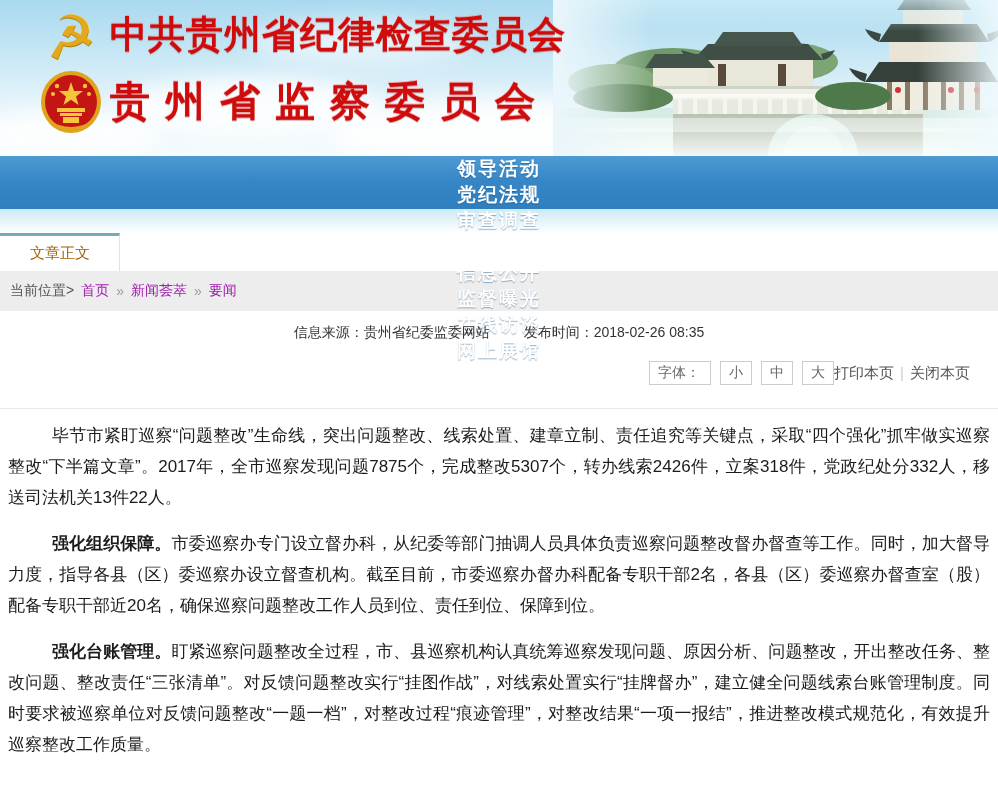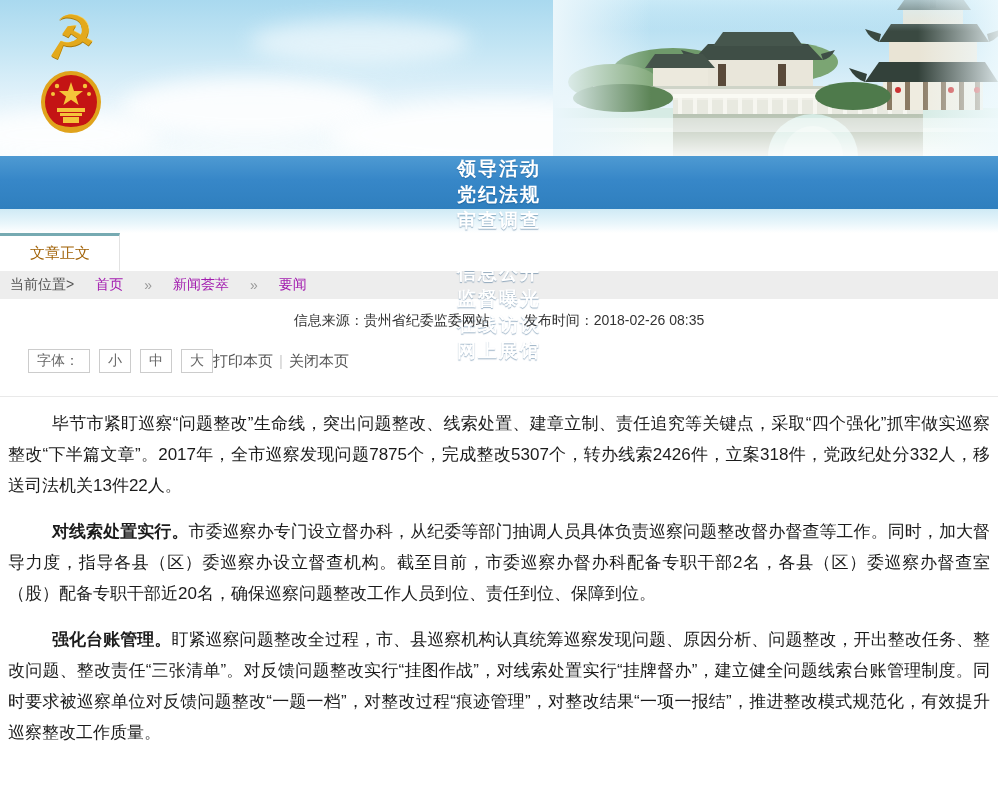--- a/index.html
+++ b/index.html
@@ -70,37 +70,37 @@
   .tab-row { height:38px; background:#ffffff; position:relative; }
   .tab {
     position:absolute; left:0; top:0; width:120px; height:38px;
     background:#ffffff; border-top:3px solid #76aab2; border-right:1px solid #e2e2e2;
     display:flex; align-items:center; padding-left:30px;
     font-size:15px; color:#a16207; cursor:pointer;
   }
 
   
   .breadcrumb {
-    height:28px; background:#ededed; display:flex; align-items:center;
-    padding-left:10px; font-size:14px; color:#555; gap:21px;
+    height:40px; background:#ededed; display:flex; align-items:center;
+    padding-left:10px; font-size:14px; color:#555; gap:7px;
   }
   .crumb-link { color:#a21caf; text-decoration:none; cursor:pointer; }
   .crumb-sep { color:#999; }
 
   
   .article-title {
     margin-top:15px; text-align:center;
     font-size:26px; font-weight:bold; color:#26619c; letter-spacing:1px;
   }
   .article-meta { margin-top:13px; text-align:center; font-size:14px; color:#333; }
   .meta-gap { display:inline-block; width:34px; }
 
   
   .controls-row {
-    margin-top:19px; padding:0 28px; display:flex; justify-content:flex-start; align-items:center;
+    margin-top:19px; padding:0 28px; display:flex; justify-content:flex-end; align-items:center;
   }
   .fontsize-group { display:flex; gap:9px; align-items:center; }
   .fs-label {
     border:1px solid #ccc; color:#666; font-size:14px; padding:2px 10px 2px 8px; background:#fff;
   }
   .fs-btn {
     border:1px solid #ccc; color:#666; font-size:14px; padding:2px 8px; background:#fff; cursor:pointer;
   }
   .page-actions { font-size:15px; color:#555; }
   .page-action { color:#555; text-decoration:none; cursor:pointer;font-family:Liberation Serif, serif; }
@@ -218,20 +218,24 @@
         <circle cx="45" cy="16" r="2.2" fill="#f5c53a"></circle>
         <circle cx="13" cy="24" r="2" fill="#f5c53a"></circle>
         <circle cx="49" cy="24" r="2" fill="#f5c53a"></circle>
         <rect x="17" y="38" width="28" height="4" fill="#f5c53a"></rect>
         <rect x="20" y="43" width="22" height="3" fill="#f5c53a"></rect>
         <rect x="23" y="47" width="16" height="6" fill="#f5c53a"></rect>
         <path d="M8,50 q23,14 46,0 l-4,6 q-19,10 -38,0 z" fill="#e0a31c"></path>
       </svg>
     </div>
 
+    <div class="org-lines">
+      <div class="org-line1">中共贵州省纪律检查委员会</div>
+      <div class="org-line2">贵州省监察委员会</div>
+    </div>
   </div>
 
   <div class="nav">
     <a class="nav-item">领导活动</a>
     <a class="nav-item">党纪法规</a>
     <a class="nav-item">审查调查</a>
     <a class="nav-item">巡视巡察</a>
     <a class="nav-item">信息公开</a>
     <a class="nav-item">监督曝光</a>
     <a class="nav-item">在线访谈</a>
@@ -267,17 +271,17 @@
     </div>
     <div class="page-actions">
       <a class="page-action">打印本页</a><span class="action-sep">|</span><a class="page-action">关闭本页</a>
     </div>
   </div>
 
   <hr class="content-divider">
 
   <div class="article-body">
     <p><b></b><span>毕节市紧盯巡察“问题整改”生命线，突出问题整改、线索处置、建章立制、责任追究等关键点，采取“四个强化”抓牢做实巡察整改“下半篇文章”。2017年，全市巡察发现问题7875个，完成整改5307个，转办线索2426件，立案318件，党政纪处分332人，移送司法机关13件22人。</span></p>
-    <p><b>对线索处置实行。</b><span>市委巡察办专门设立督办科，从纪委等部门抽调人员具体负责巡察问题整改督办督查等工作。同时，加大督导力度，指导各县（区）委巡察办设立督查机构。截至目前，市委巡察办督办科配备专职干部2名，各县（区）委巡察办督查室（股）配备专职干部近20名，确保巡察问题整改工作人员到位、责任到位、保障到位。</span></p>
+    <p><b>强化组织保障。</b><span>市委巡察办专门设立督办科，从纪委等部门抽调人员具体负责巡察问题整改督办督查等工作。同时，加大督导力度，指导各县（区）委巡察办设立督查机构。截至目前，市委巡察办督办科配备专职干部2名，各县（区）委巡察办督查室（股）配备专职干部近20名，确保巡察问题整改工作人员到位、责任到位、保障到位。</span></p>
     <p><b>强化台账管理。</b><span>盯紧巡察问题整改全过程，市、县巡察机构认真统筹巡察发现问题、原因分析、问题整改，开出整改任务、整改问题、整改责任“三张清单”。对反馈问题整改实行“挂图作战”，对线索处置实行“挂牌督办”，建立健全问题线索台账管理制度。同时要求被巡察单位对反馈问题整改“一题一档”，对整改过程“痕迹管理”，对整改结果“一项一报结”，推进整改模式规范化，有效提升巡察整改工作质量。</span></p>
   </div>
 
 </div>
 
 </body></html>

